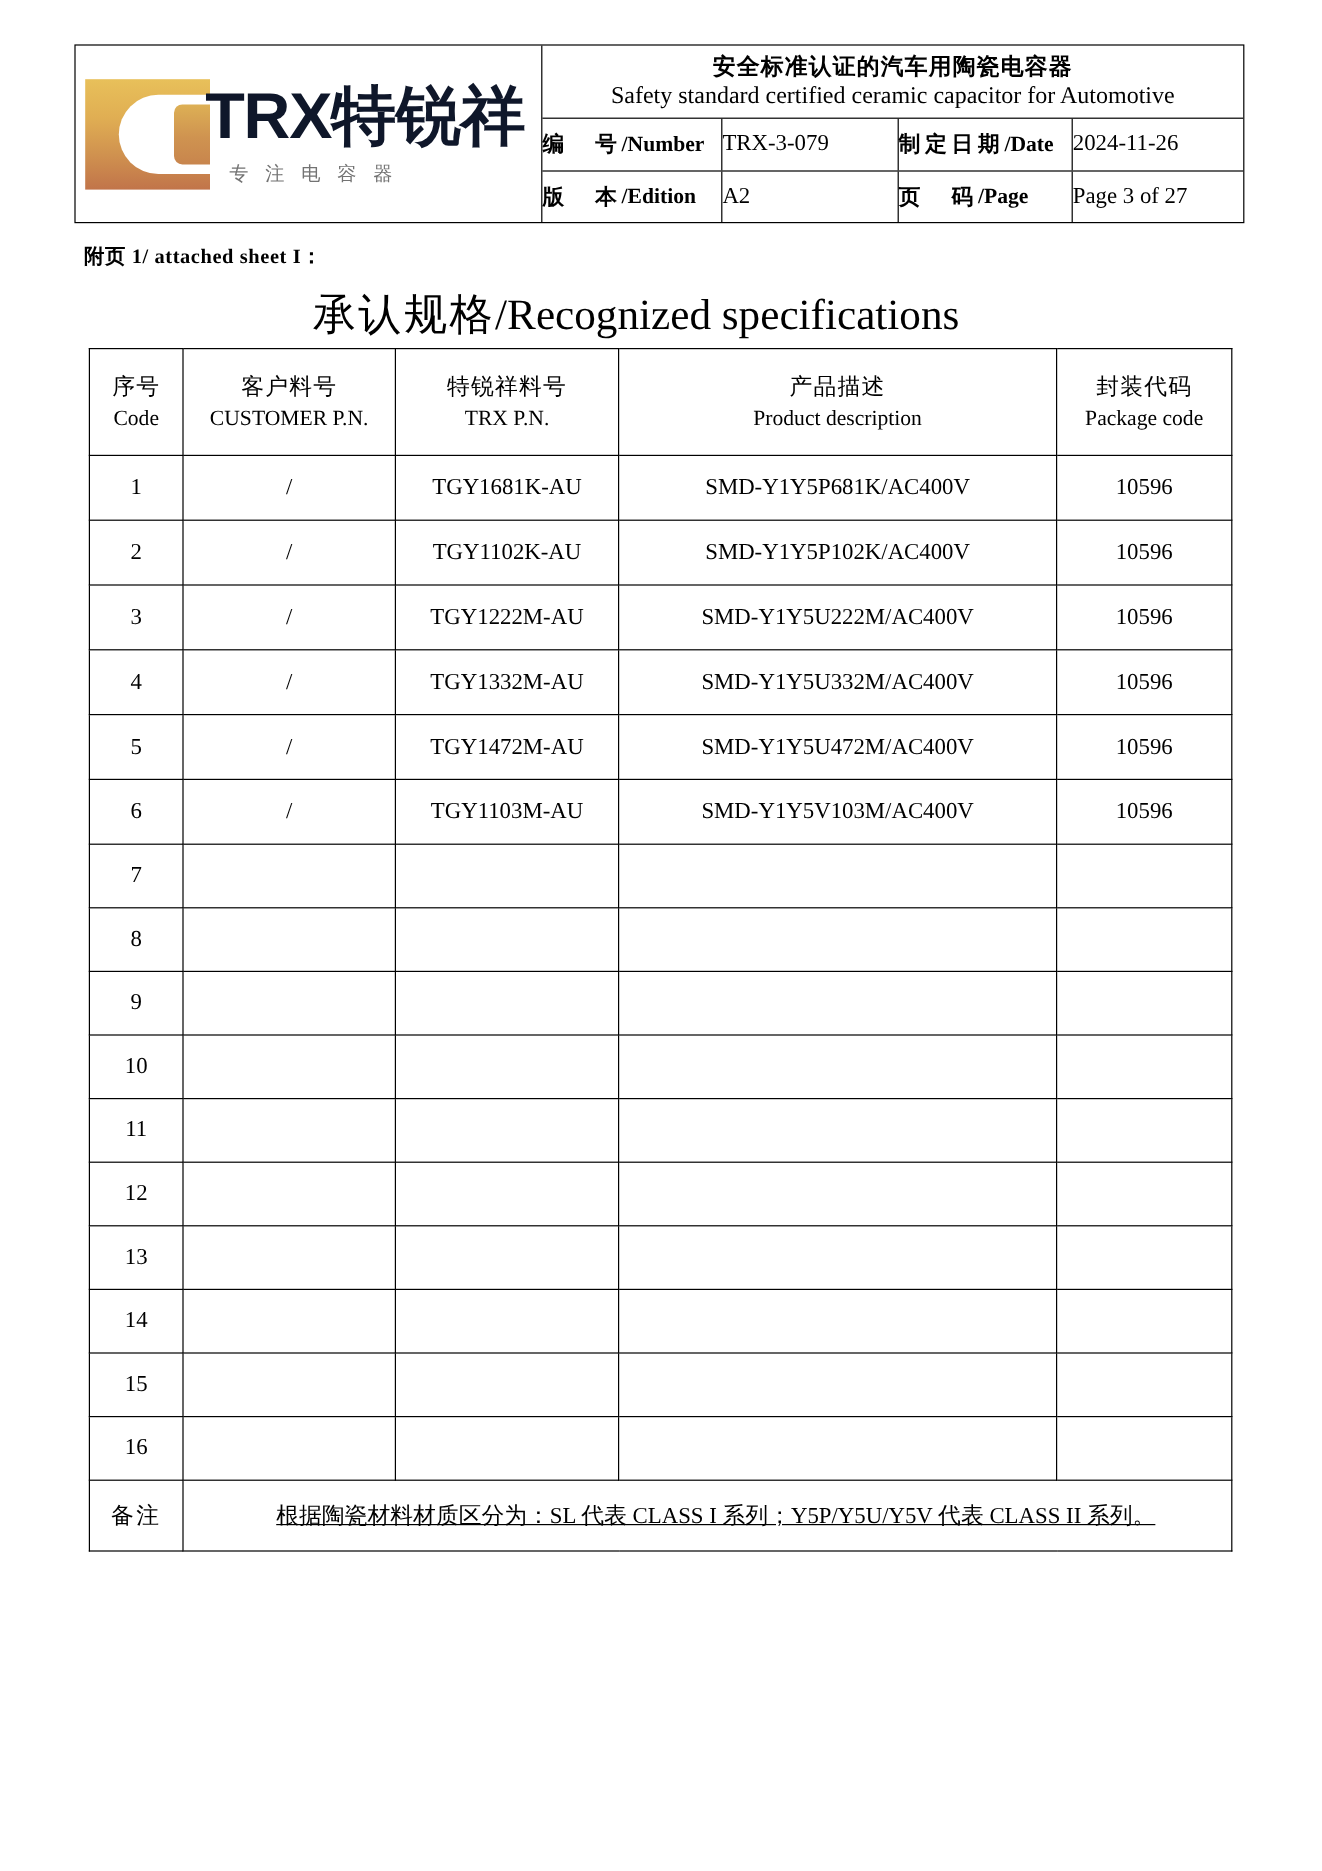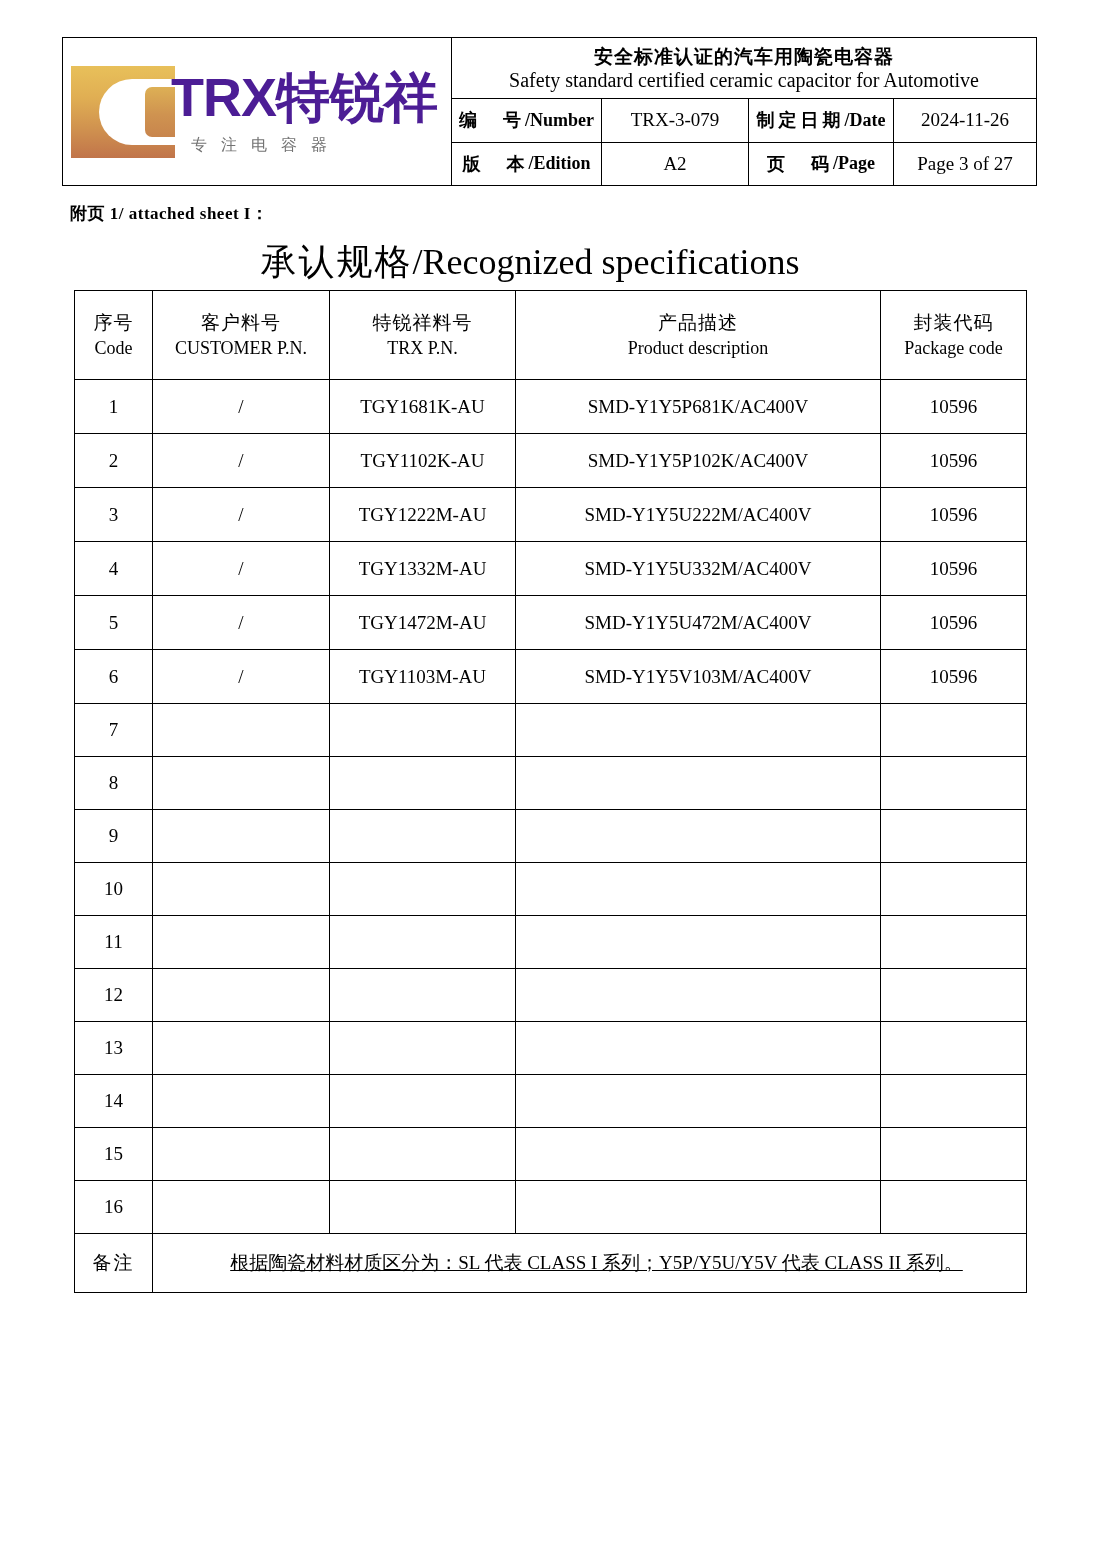--- a/index.html
+++ b/index.html
@@ -80,21 +80,21 @@
     border-radius: 7px 0 0 7px;
     z-index: 3;
   }
   .logo-text {
     position: absolute;
     left: 100px;
     top: 4px;
     font-family: "Liberation Sans", "DejaVu Sans", sans-serif;
     font-size: 54px;
     font-weight: bold;
-    color: #4c1d95;
+    color: #0f172a;
     letter-spacing: -1px;
     line-height: 1;
     white-space: nowrap;
   }
   .logo-text .cn {
     letter-spacing: 0px;
   }
   .logo-tagline {
     position: absolute;
     left: 120px;
@@ -135,21 +135,20 @@
   }
   .hdr-row {
     flex: 1 1 0;
     display: flex;
   }
   .hdr-row.top { border-bottom: 1.6px solid #000; }
   .hdr-cell {
     box-sizing: border-box;
     display: flex;
     align-items: center;
-    justify-content: center;
     font-size: 19px;
     border-right: 1.6px solid #000;
     white-space: nowrap;
   }
   .hdr-cell.last { border-right: none; }
   .hdr-label { width: 150px; flex: 0 0 150px; }
   .hdr-value { width: 147px; flex: 0 0 147px; }
   .hdr-label2 { width: 145px; flex: 0 0 145px; }
   .hdr-value2 { flex: 1 1 auto; }
   .lbl-cn {

